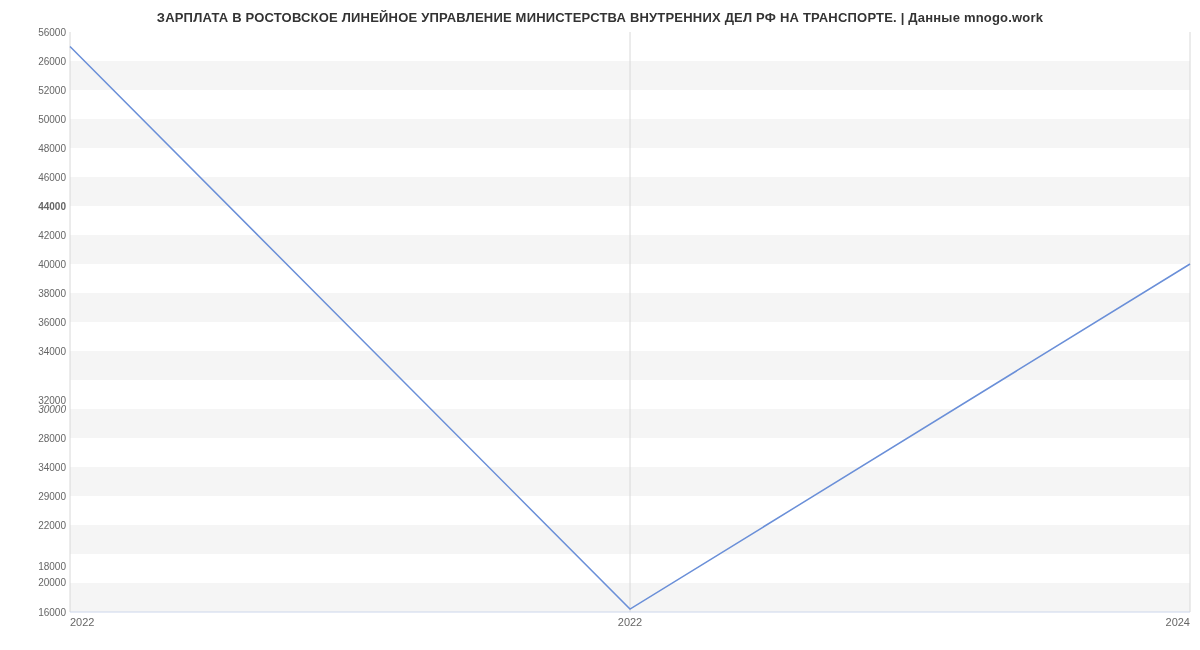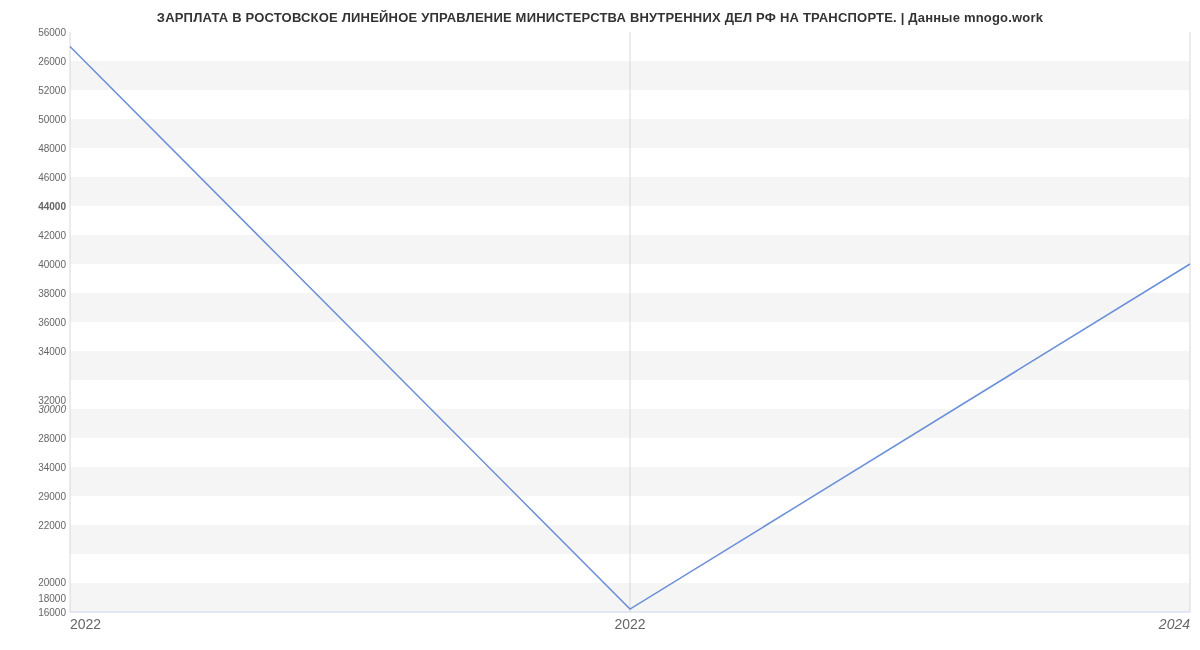--- a/index.html
+++ b/index.html
@@ -39,21 +39,21 @@
     right: 1134px;
     width: 60px;
     text-align: right;
     font-size: 10px;
     color: #666;
     transform: translateY(-50%);
   }
   .x-tick {
     position: absolute;
     top: 616px;
-    font-size: 14px;
+    font-size: 11px;
     color: #666;
     transform: translateX(-50%);
   }
   svg.line-svg {
     position: absolute;
     left: 0;
     top: 0;
     width: 100%;
     height: 100%;
     overflow: visible;
@@ -104,21 +104,21 @@
           <line x1="560" x2="560" y1="0" y2="580" stroke="#d8d8d8" stroke-width="1"></line>
           <line x1="1120" x2="1120" y1="0" y2="580" stroke="#d8d8d8" stroke-width="1"></line>
         </g>
       <line class="axis-line" x1="0" y1="580" x2="1120" y2="580"></line>
       <polyline class="data-line" points="0,14.5 560,577.1 1120,232" stroke="#6a8fd8"></polyline>
     </svg>
   </div>
 
   <div>
       <div class="y-tick" style="top: 612px;">16000</div>
-      <div class="y-tick" style="top: 598px; text-align: right;">18000</div>
+      <div class="y-tick" style="top: 566px; text-align: right;">18000</div>
       <div class="y-tick" style="top: 554px; margin-top: 28px;">20000</div>
       <div class="y-tick" style="top: 525px;">22000</div>
       <div class="y-tick" style="top: 496px;">29000</div>
       <div class="y-tick" style="top: 467px;">34000</div>
       <div class="y-tick" style="top: 438px;">28000</div>
       <div class="y-tick" style="top: 409px; font-style: italic;">30000</div>
       <div class="y-tick" style="top: 400px;">32000</div>
       <div class="y-tick" style="top: 351px;">34000</div>
       <div class="y-tick" style="top: 322px;">36000</div>
       <div class="y-tick" style="top: 293px;">38000</div>
@@ -128,16 +128,16 @@
       <div class="y-tick" style="top: 177px;">46000</div>
       <div class="y-tick" style="top: 148px;">48000</div>
       <div class="y-tick" style="top: 119px;">50000</div>
       <div class="y-tick" style="top: 90px;">52000</div>
       <div class="y-tick" style="top: 61px;">26000</div>
       <div class="y-tick" style="top: 32px;">56000</div>
     </div>
   <div>
       <div class="x-tick" style="transform: translateX(0px); left: 70px;">2022</div>
       <div class="x-tick" style="left: 630px;">2022</div>
-      <div class="x-tick" style="transform: translateX(-100%); left: 1190px; font-style: italic;">2024</div>
+      <div class="x-tick" style="transform: translateX(-100%); left: 1190px;">2024</div>
     </div>
 
 </div>
 
 </body></html>

